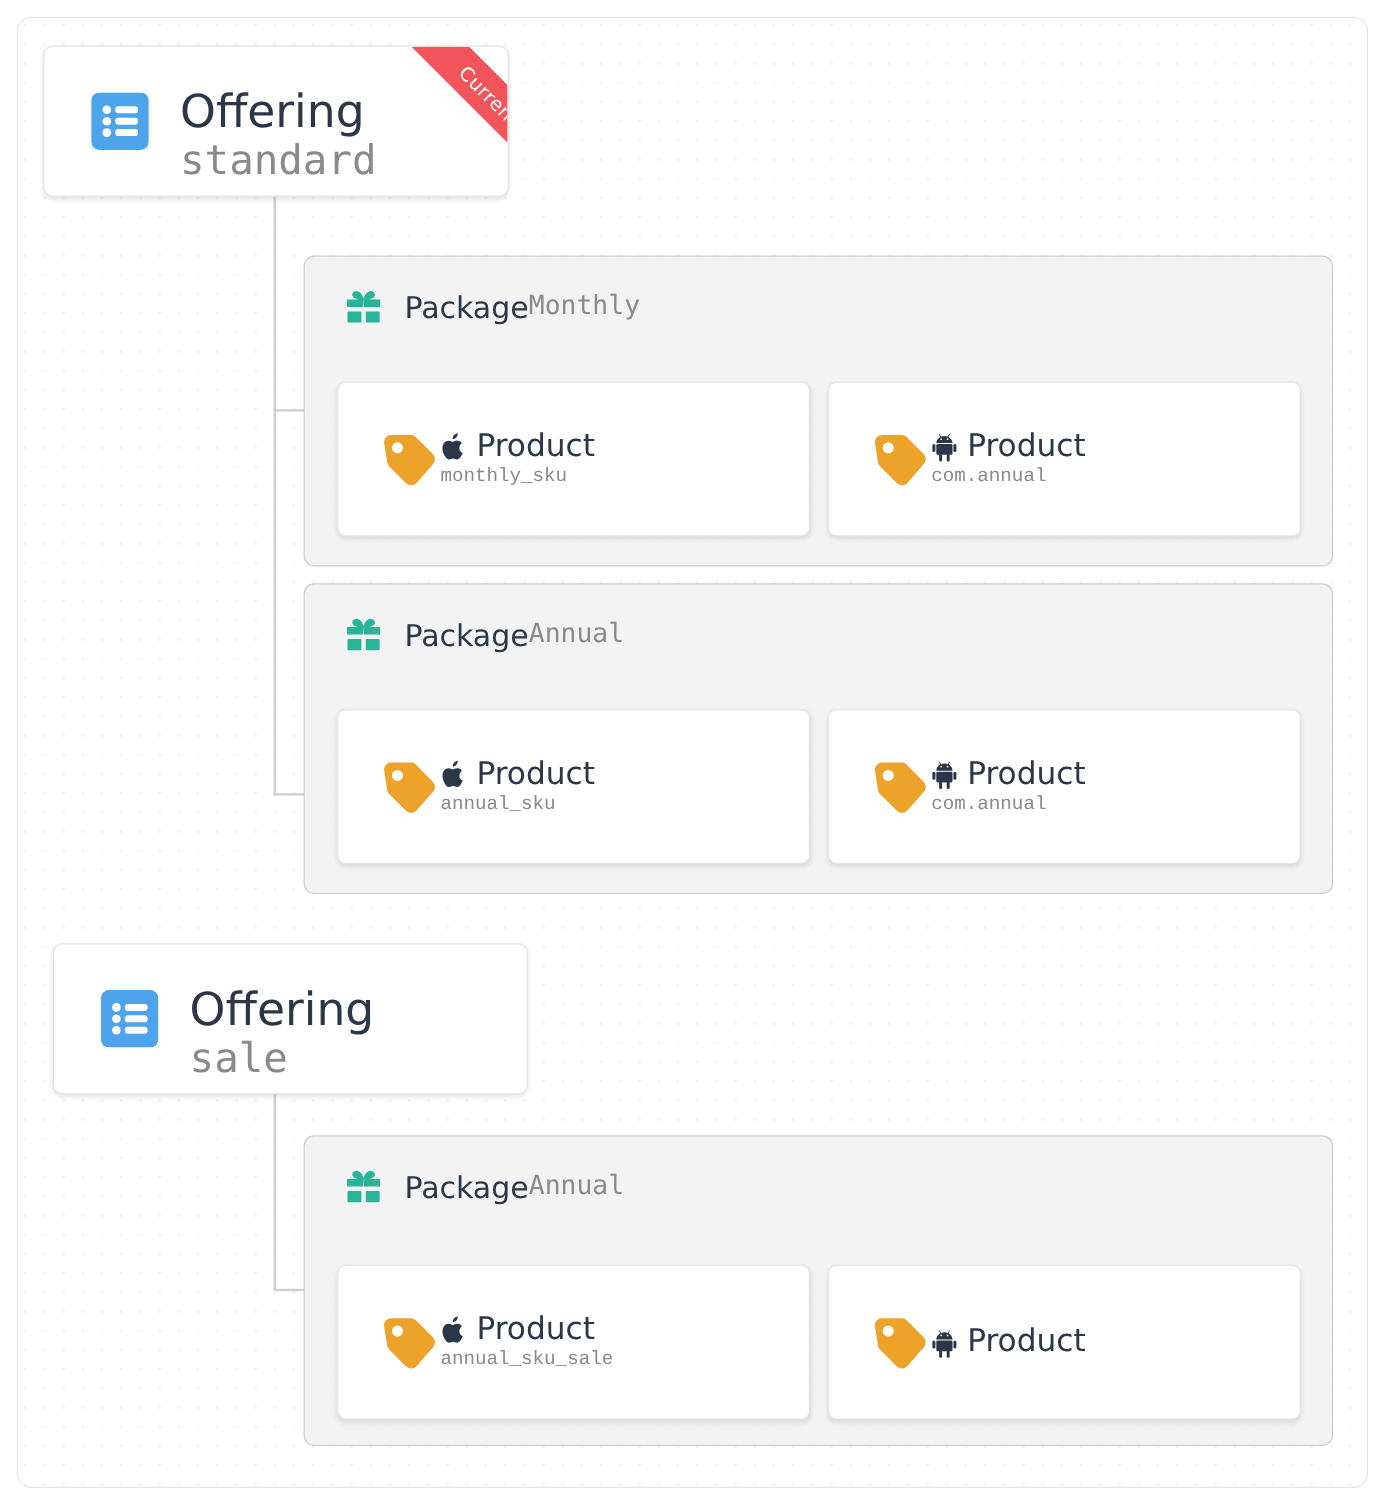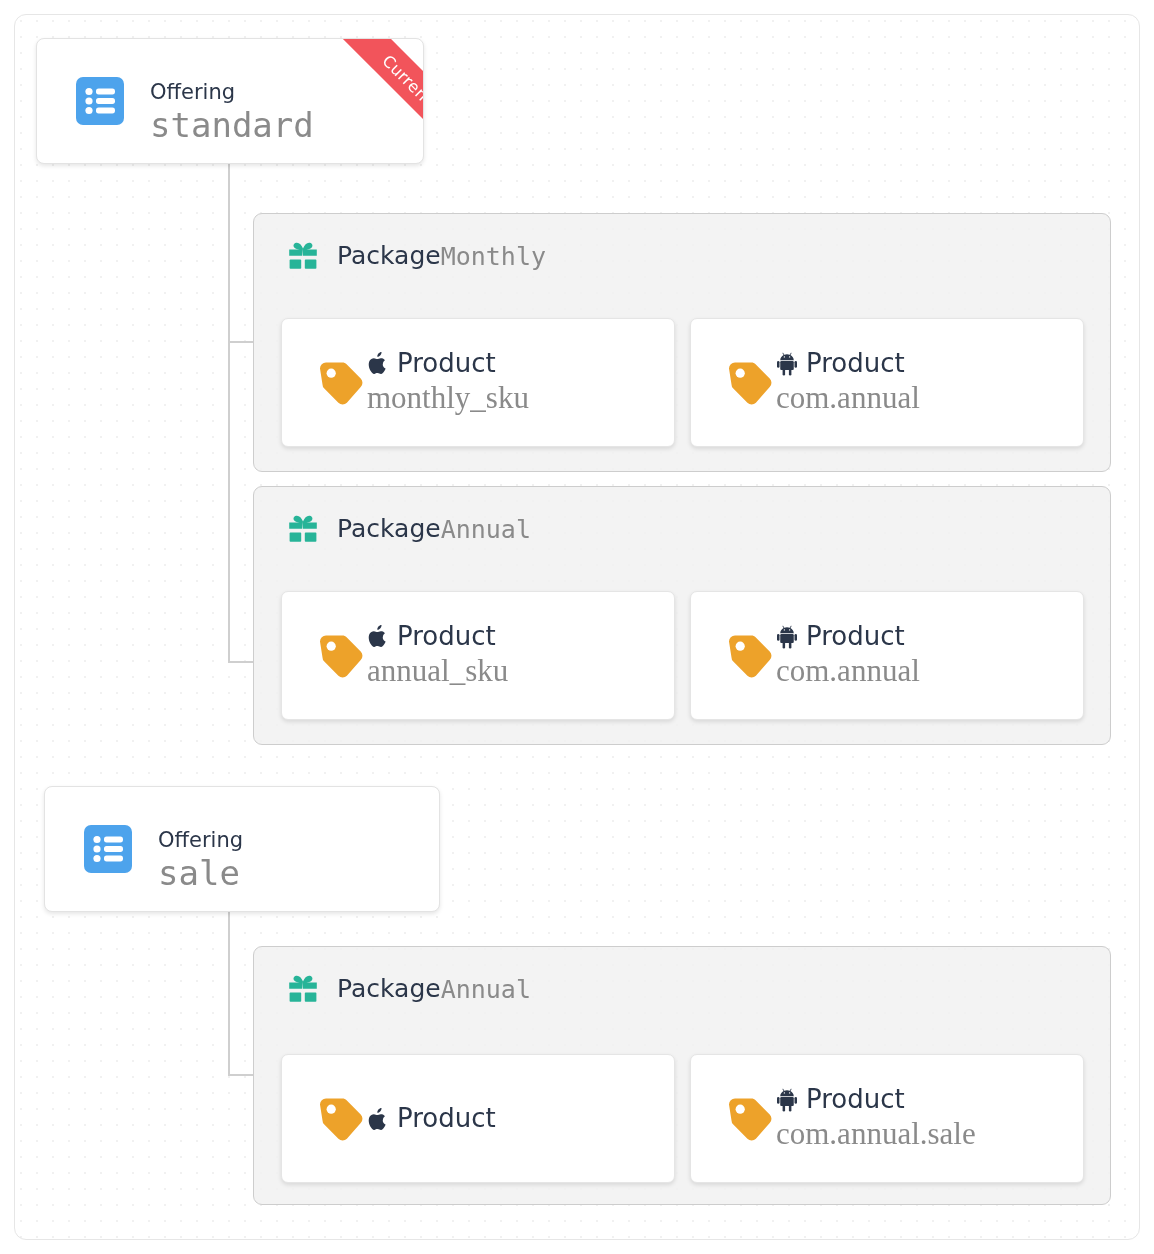--- a/index.html
+++ b/index.html
@@ -63,21 +63,21 @@
     flex: 0 0 auto;
   }
   .offering-text {
     margin-left: 26px;
     display: flex;
     flex-direction: column;
     justify-content: center;
   }
   .node-title {
     font-family: "DejaVu Sans", "Liberation Sans", sans-serif;
-    font-size: 21px;
+    font-size: 38px;
     color: #2b3649;
     line-height: 1.12;
     white-space: nowrap;
     margin-top: 24px;
   }
   .node-sub {
     font-family: "DejaVu Sans Mono", "Liberation Mono", monospace;
     font-size: 34px;
     color: #8a8a8a;
     line-height: 1.18;
@@ -138,21 +138,21 @@
     display: flex;
   }
   .pkg-title {
     font-size: 25px;
     color: #2b3649;
     line-height: 1.14;
     white-space: nowrap;
   }
   .pkg-sub {
     font-family: "DejaVu Sans Mono", "Liberation Mono", monospace;
-    font-size: 25px;
+    font-size: 22px;
     color: #8a8a8a;
     line-height: 1.18;
     white-space: nowrap;
   }
 
   
   .product {
     position: absolute;
     box-sizing: border-box;
     background: #ffffff;
@@ -184,22 +184,22 @@
     flex: 0 0 auto;
     position: relative;
     top: 1px;
   }
   .prod-title {
     font-size: 26px;
     color: #2b3649;
     line-height: 1.1;
   }
   .prod-sub {
-    font-family: Liberation Serif, serif;
-    font-size: 31px;
+    font-family: Liberation Mono, monospace;
+    font-size: 16px;
     color: #8a8a8a;
     line-height: 1.2;
     margin-top: 2px;
     white-space: nowrap;
   }
 </style>
 </head>
 <body>
 
 <div id="canvas">
@@ -413,20 +413,21 @@
     <span class="product-text">
       <span class="prod-title-row">
         <span class="platform-icon">
           <svg viewBox="0 0 23 25" width="23" height="25" aria-hidden="true">
             <path d="M15.8 13.2c0-2.6 2.1-3.9 2.2-4-1.2-1.8-3.1-2-3.8-2-1.6-.2-3.1.9-3.9.9-.8 0-2.1-.9-3.4-.9C5.1 7.2 3.5 8.2 2.6 9.8c-1.8 3.2-.5 7.9 1.3 10.5.9 1.3 1.9 2.7 3.3 2.6 1.3-.1 1.8-.8 3.4-.8s2 .8 3.4.8c1.4 0 2.3-1.3 3.2-2.6.6-.9 1.1-1.9 1.4-2.9-3.1-1.2-2.8-4.1-2.8-4.2z" fill="#2b3649"></path>
             <path d="M13.4 4.3c.7-.9 1.2-2.1 1.1-3.3-1 0-2.3.7-3.1 1.6-.7.8-1.2 2-1.1 3.2 1.2.1 2.4-.6 3.1-1.5z" fill="#2b3649"></path>
           </svg>
         </span>
         <span class="prod-title">Product</span>
       </span>
+      <span class="prod-sub">annual_sku_sale</span>
     </span>
   </div>
 
   <div class="product" style="left:690px; top:1054px; width:394px; height:129px;">
     <span class="product-icon">
       <svg viewBox="0 0 52 52" width="52" height="52" aria-hidden="true">
         <path d="M5 11.5a6 6 0 0 1 6-6h16.4c1.6 0 3.1.6 4.2 1.8l14.1 14.1a6 6 0 0 1 0 8.5L31.9 45.7a6 6 0 0 1-8.5 0L9.3 31.6A6 6 0 0 1 7.5 27.4z" fill="#eda22a"></path>
         <circle cx="16.2" cy="16.2" r="4.6" fill="#ffffff"></circle>
       </svg>
     </span>
@@ -439,17 +440,16 @@
               <rect x="4.25" y="10.1" width="13.5" height="8.9" rx="1.1"></rect>
               <rect x="1" y="10.1" width="2.5" height="6.6" rx="1.25"></rect>
               <rect x="18.5" y="10.1" width="2.5" height="6.6" rx="1.25"></rect>
               <rect x="6.6" y="18.3" width="2.5" height="6.2" rx="1.25"></rect>
               <rect x="12.9" y="18.3" width="2.5" height="6.2" rx="1.25"></rect>
             </g>
           </svg>
         </span>
         <span class="prod-title">Product</span>
       </span>
-      <span class="prod-sub">com.annual.sale</span>
     </span>
   </div>
 
 </div>
 
 </body></html>

